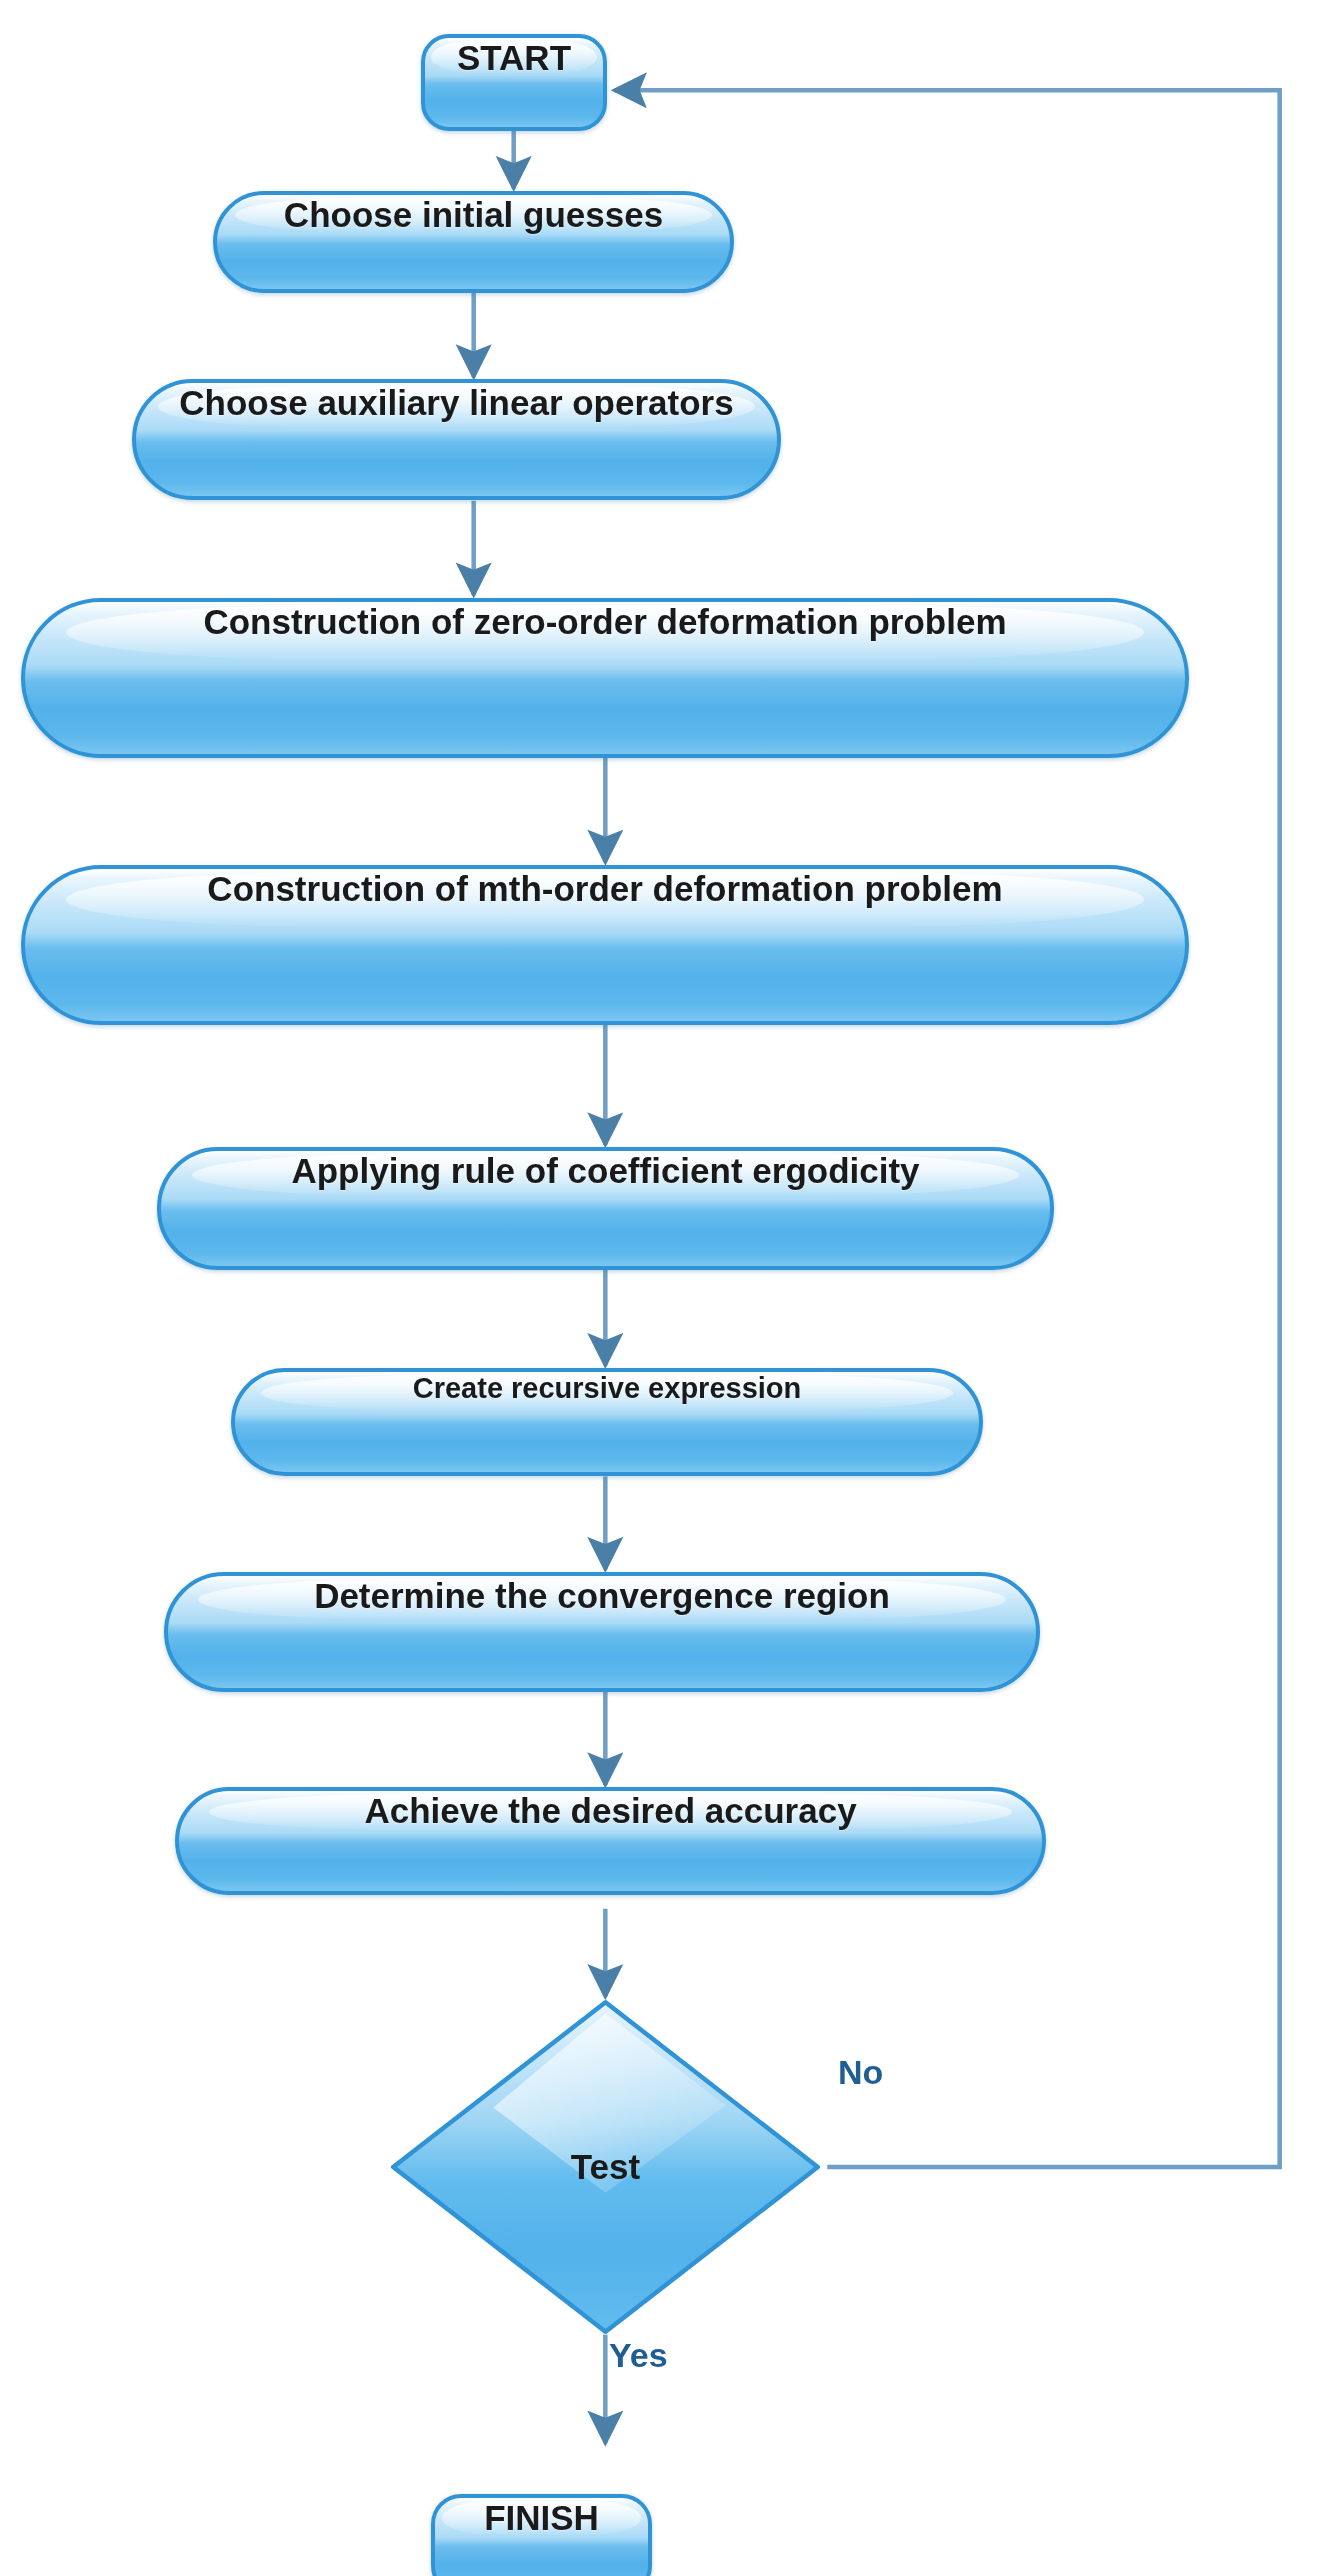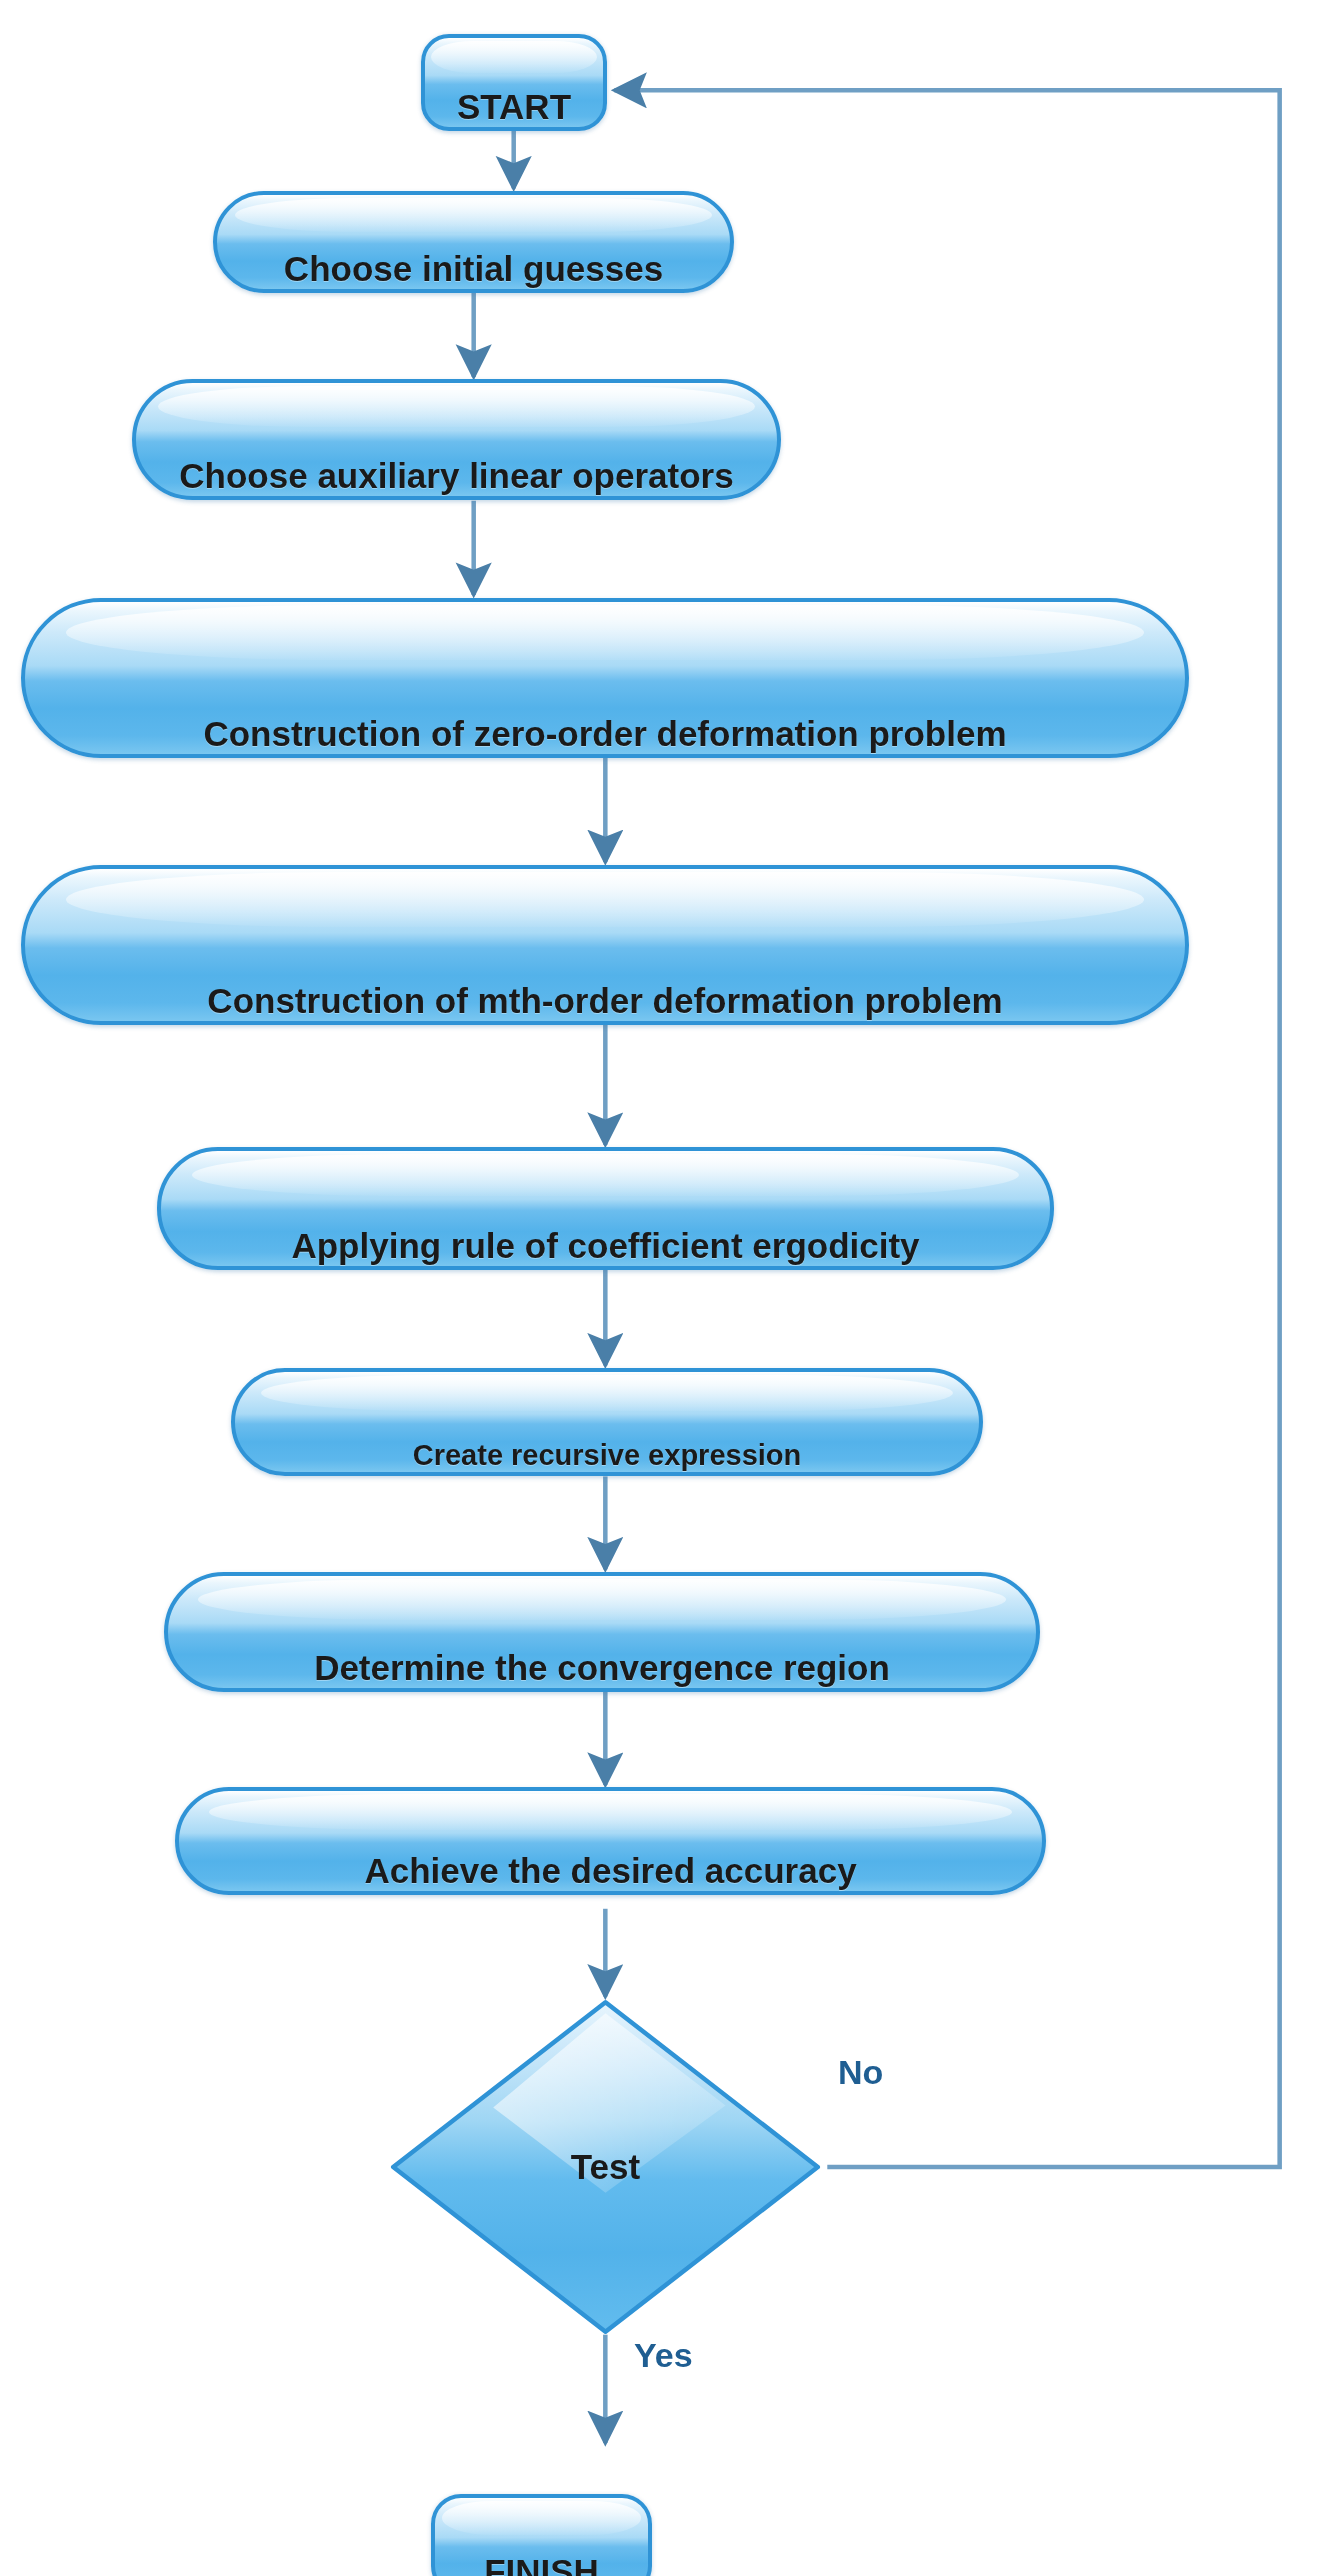--- a/index.html
+++ b/index.html
@@ -23,21 +23,21 @@
     left: 0;
     top: 0;
     width: 1321px;
     height: 2576px;
     pointer-events: none;
   }
   .node {
     position: absolute;
     box-sizing: border-box;
     display: flex;
-    align-items: flex-end;
+    align-items: flex-start;
     justify-content: center;
     color: #1a1a1a;
     text-align: center;
     white-space: nowrap;
     z-index: 3;
   }
   
   .pill {
     border: 4.5px solid #2f93d6;
     background:
@@ -189,16 +189,16 @@
     <div class="lbl" style="font-size:35px;">
       <span>Test</span>
     </div>
   </div>
 
   <div class="node pill" style="left:431px;top:2446px;width:221px;height:102px;border-radius:30px;font-size:35px;margin-top:48px;">
     <span class="lbl">FINISH</span>
   </div>
 
   <div class="edge-label" style="left:838px;top:2053px;font-size:34px;">No</div>
-  <div class="edge-label" style="left:634px;top:2336px;font-size:34px;">Yes</div>
+  <div class="edge-label" style="left:609px;top:2336px;font-size:34px;">Yes</div>
 
 </div>
 
 
 </body></html>

